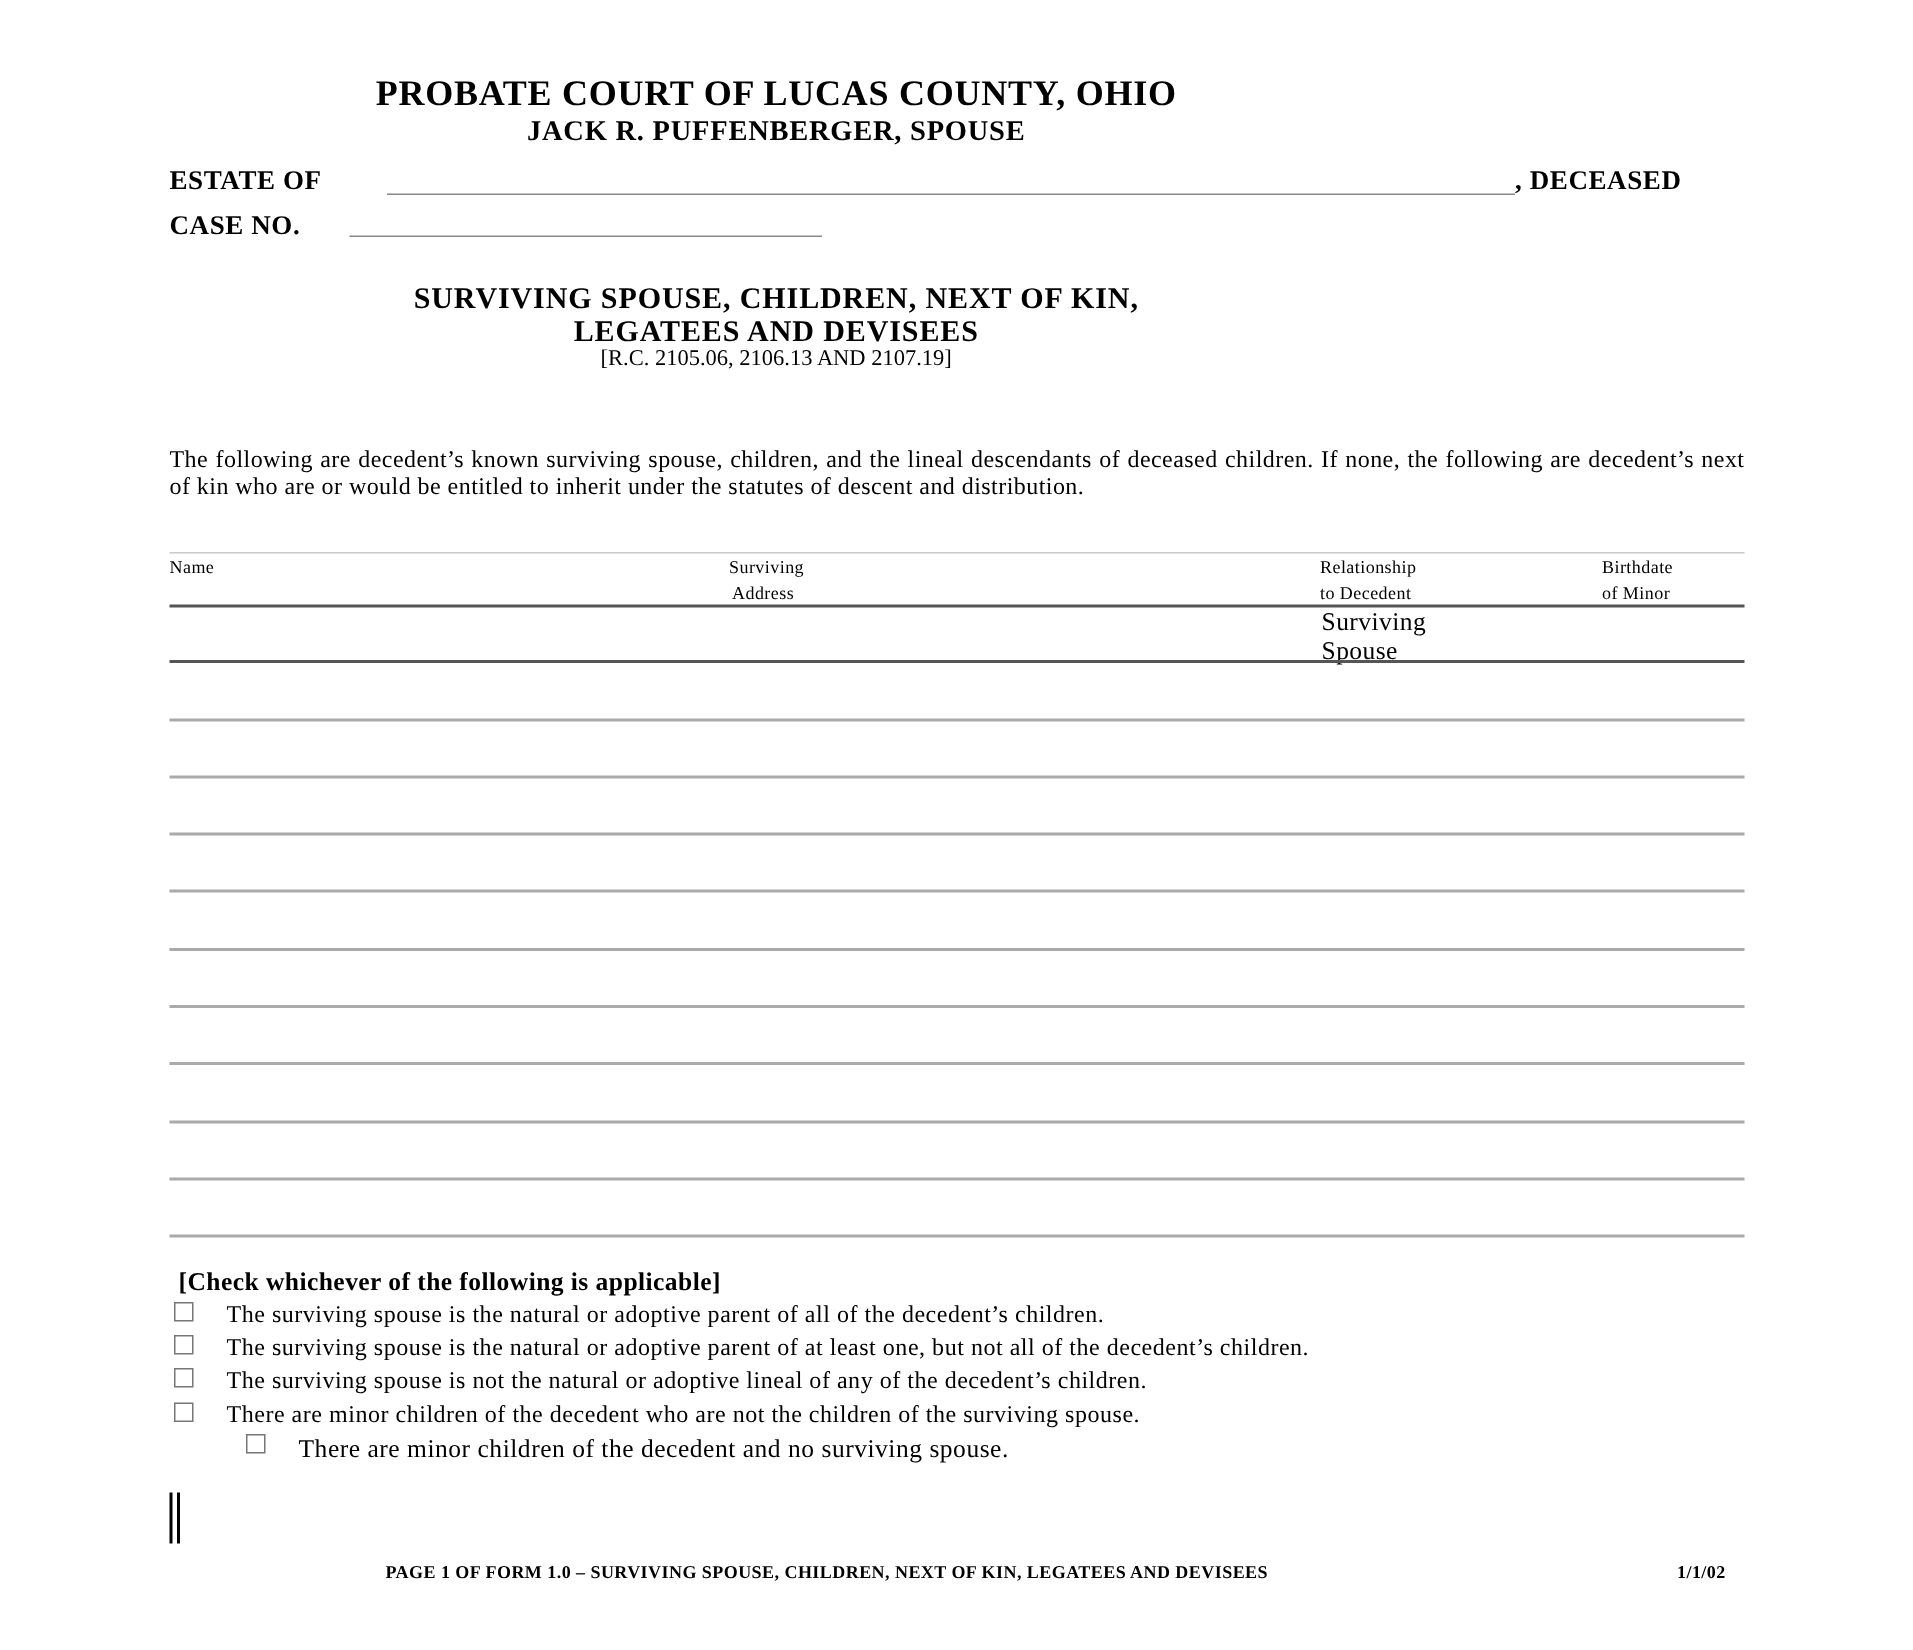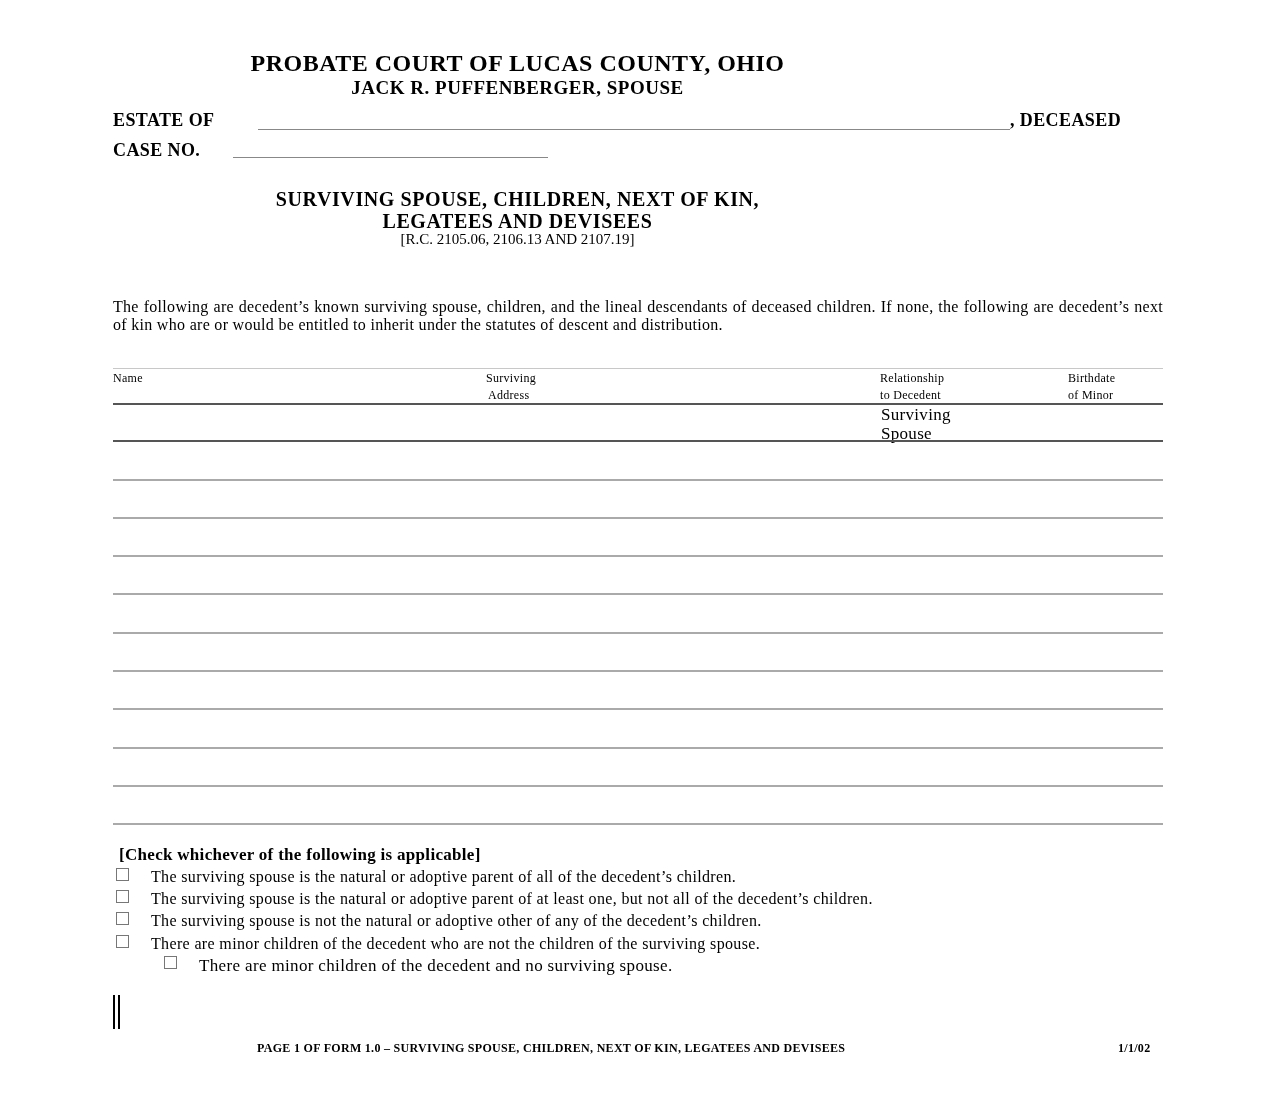--- a/index.html
+++ b/index.html
@@ -91,21 +91,21 @@
 <div class="opt" style="top:868px;">
   <span class="box"></span>
   <span>The surviving spouse is the natural or adoptive parent of all of the decedent’s children.</span>
 </div>
 <div class="opt" style="top:890px;">
   <span class="box"></span>
   <span>The surviving spouse is the natural or adoptive parent of at least one, but not all of the decedent’s children.</span>
 </div>
 <div class="opt" style="top:912px;">
   <span class="box"></span>
-  <span>The surviving spouse is not the natural or adoptive other of any of the decedent’s children.</span>
+  <span>The surviving spouse is not the natural or adoptive lineal of any of the decedent’s children.</span>
 </div>
 <div class="opt" style="top:935px;">
   <span class="box"></span>
   <span>There are minor children of the decedent who are not the children of the surviving spouse.</span>
 </div>
 <div class="opt" style="top:956px; font-size:17px;padding-left:48px;">
   <span class="box"></span>
   <span>There are minor children of the decedent and no surviving spouse.</span>
 </div>
 

